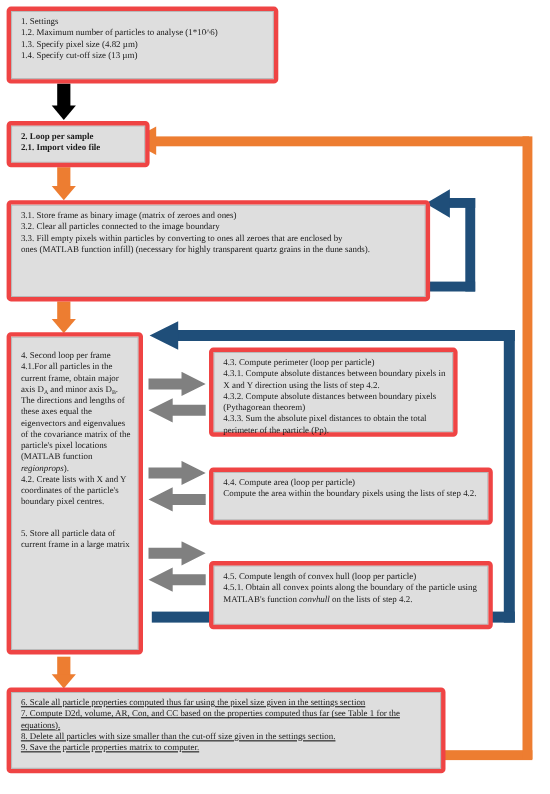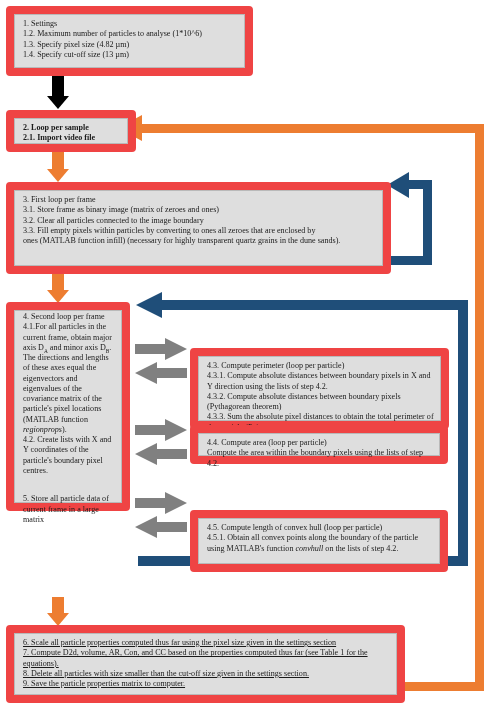--- a/index.html
+++ b/index.html
@@ -14,21 +14,21 @@
     position: relative;
     width: 500px;
     height: 722px;
     background: #ffffff;
     overflow: hidden;
   }
   .box {
     position: absolute;
     box-sizing: border-box;
     background: #dedede;
-    border: 8px solid #ef4444;
+    border: 4px solid #ef4444;
     border-radius: 4px;
     box-shadow: inset 0 0 0 1px #b9b9b9;
     padding: 5px 7px 4px 9px;
     font-size: 8.1px;
     line-height: 1.27;
     color: #1a1a1a;
     font-family: "Liberation Serif", serif;
   }
   .box p {
     margin: 0;
@@ -108,44 +108,43 @@
     <p>1.3. Specify pixel size (4.82 µm)</p>
     <p>1.4. Specify cut-off size (13 µm)</p>
   </div>
 
   <div class="box" style="left:6px; top:110px; width:130px; height:42px;font-weight:bold;">
     <p>2. Loop per sample</p>
     <p>2.1. Import video file</p>
   </div>
 
   <div class="box" style="left:6px; top:182px; width:385px; height:92px;">
-    <p>3. First loop per frame</p>
     <p>3.1. Store frame as binary image (matrix of zeroes and ones)</p>
     <p>3.2. Clear all particles connected to the image boundary</p>
     <p>3.3. Fill empty pixels within particles by converting to ones all zeroes that are enclosed by</p>
     <p><span>ones (MATLAB function infill) (necessary for highly transparent quartz grains in the dune sands).</span></p>
   </div>
 
-  <div class="box" style="left:6px; top:302px; width:124px; height:209px; padding-top:2px;">
+  <div class="box" style="left:6px; top:302px; width:124px; height:293px; padding-top:12px;">
     <p>4. Second loop per frame</p>
     <p><span>4.1.For all particles in the current frame, obtain major axis D</span><sub>A</sub><span> and minor axis D</span><sub>B</sub><span>. The directions and lengths of these axes equal the eigenvectors and eigenvalues of the covariance matrix of the particle's pixel locations (MATLAB function </span><span class="ital">regionprops</span><span>).</span></p>
     <p>4.2. Create lists with X and Y coordinates of the particle's boundary pixel centres.</p>
     <div class="gap"></div>
     <div class="gap"></div>
     <p>5. Store all particle data of current frame in a large matrix</p>
   </div>
 
-  <div class="box" style="left:190px; top:348px; width:259px; height:81px;">
+  <div class="box" style="left:190px; top:316px; width:226px; height:81px;">
     <p>4.3. Compute perimeter (loop per particle)</p>
     <p>4.3.1. Compute absolute distances between boundary pixels in X and Y direction using the lists of step 4.2.</p>
     <p>4.3.2. Compute absolute distances between boundary pixels (Pythagorean theorem)</p>
     <p>4.3.3. Sum the absolute pixel distances to obtain the total perimeter of the particle (Pp).</p>
   </div>
 
-  <div class="box" style="left:190px; top:425px; width:258px; height:39px;">
+  <div class="box" style="left:190px; top:425px; width:258px; height:52px;">
     <p>4.4. Compute area (loop per particle)</p>
     <p>Compute the area within the boundary pixels using the lists of step 4.2.</p>
   </div>
 
   <div class="box" style="left:190px; top:482px; width:258px; height:62px;margin-top:28px;">
     <p>4.5. Compute length of convex hull (loop per particle)</p>
     <p><span>4.5.1. Obtain all convex points along the boundary of the particle using MATLAB's function </span><span class="ital">convhull</span><span> on the lists of step 4.2.</span></p>
   </div>
 
   <div class="box" style="left:6px; top:625px; width:399px; height:78px;text-decoration:underline;">

